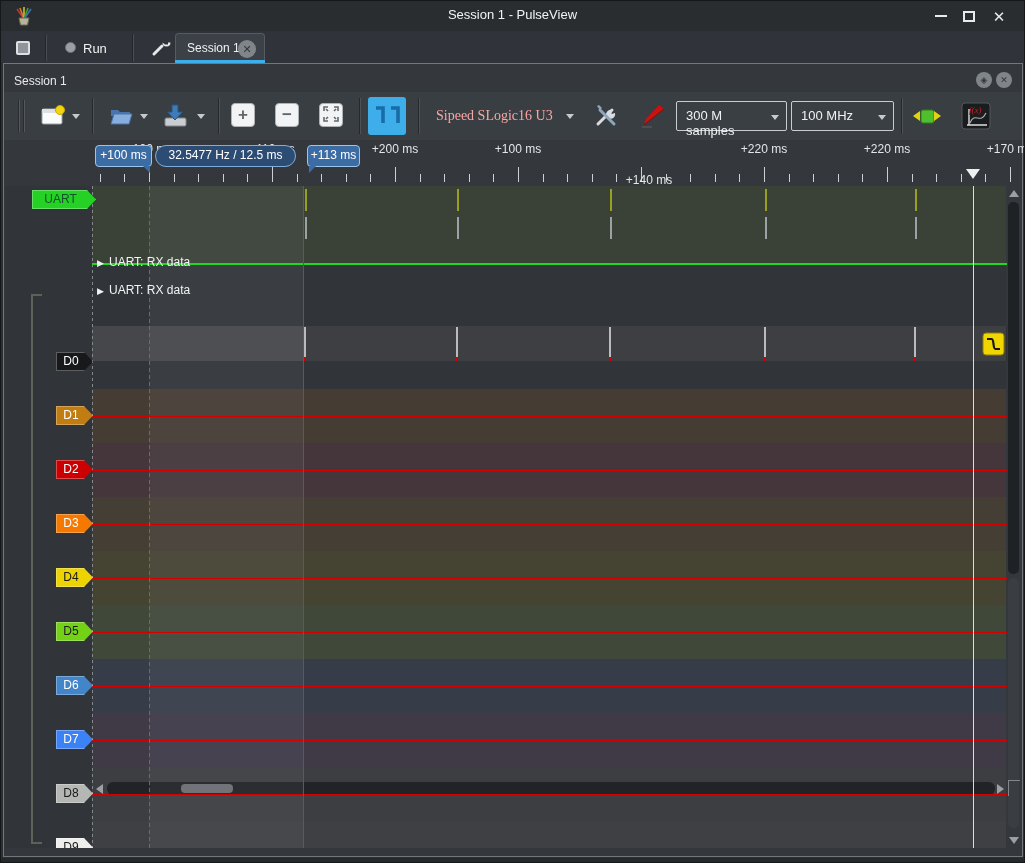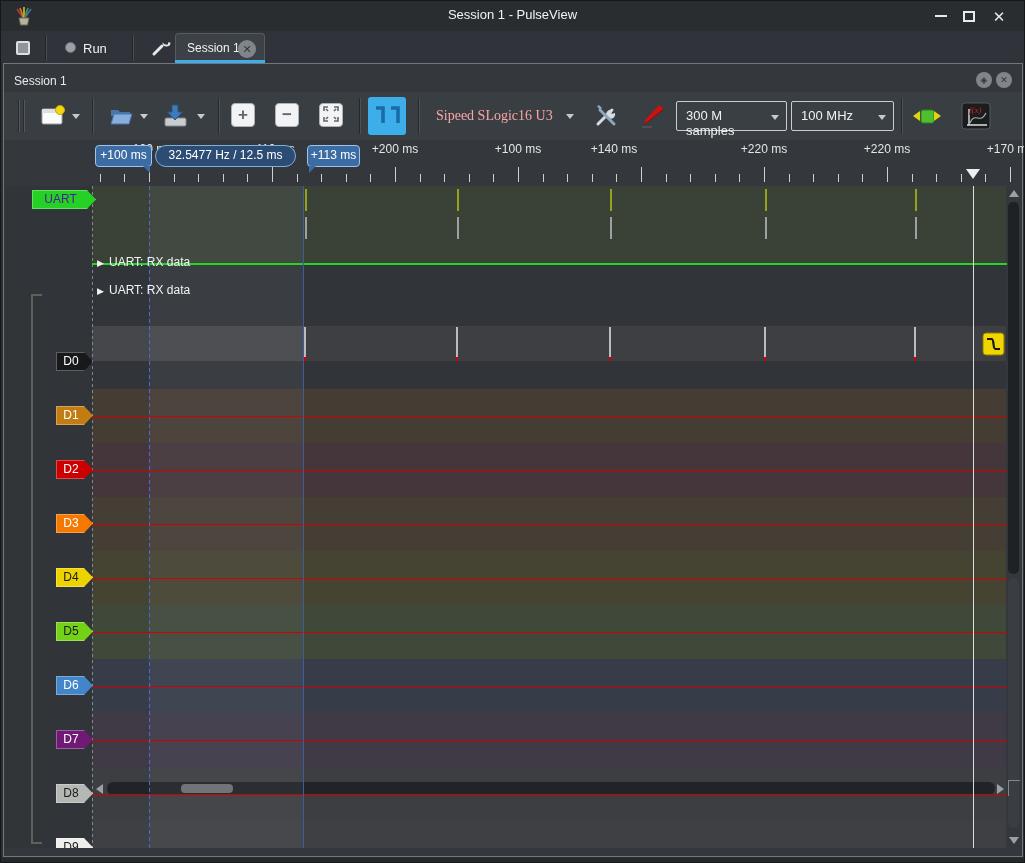--- a/index.html
+++ b/index.html
@@ -270,21 +270,21 @@
         <div class="tick" style="left: 882px; top: 27px; height: 15px;"></div>
         <div class="tick" style="left: 906.6px; top: 34px; height: 8px;"></div>
         <div class="tick" style="left: 931.2px; top: 34px; height: 8px;"></div>
         <div class="tick" style="left: 955.8px; top: 34px; height: 8px;"></div>
         <div class="tick" style="left: 980.4px; top: 34px; height: 8px;"></div>
         <div class="tick" style="left: 1005px; top: 27px; height: 15px;"></div>
         <div class="rlabel" style="left: 144px;">+100 ms</div>
         <div class="rlabel" style="left: 267px;">+110 ms</div>
         <div class="rlabel" style="left: 390px;">+200 ms</div>
         <div class="rlabel" style="left: 513px;">+100 ms</div>
-        <div class="rlabel" style="left: 609px;">+140 ms</div>
+        <div class="rlabel" style="left: 644px; margin-top: 31px;">+140 ms</div>
         <div class="rlabel" style="left: 759px;">+220 ms</div>
         <div class="rlabel" style="left: 882px;">+220 ms</div>
         <div class="rlabel" style="left: 1005px;">+170 ms</div>
       </div>
 
     <div class="trace" id="trace">
       <div class="gutter-dots"></div>
 
       <div class="bracket" style="left:26px;top:108px;width:2px;height:550px;"></div>
       <div class="bracket" style="left:26px;top:108px;width:11px;height:2px;"></div>
@@ -317,28 +317,28 @@
         <div class="sigline" style="top: 392px; background: rgb(212, 0, 0); z-index: 3;"></div>
         <div class="tag" style="left: 51px; top: 382px; width: 37px; background: rgb(237, 212, 0); color: rgb(26, 26, 26);">D4</div>
         <div class="band" style="top: 419px; height: 54px; background: rgb(63, 72, 57);"></div>
         <div class="sigline" style="top: 446px; background: rgb(212, 0, 0); z-index: 3;"></div>
         <div class="tag" style="left: 51px; top: 436px; width: 37px; background: rgb(115, 210, 22); color: rgb(26, 26, 26);">D5</div>
         <div class="band" style="top: 473px; height: 54px; background: rgb(54, 61, 72);"></div>
         <div class="sigline" style="top: 500px; background: rgb(212, 0, 0); z-index: 3;"></div>
         <div class="tag" style="left: 51px; top: 490px; width: 37px; background: rgb(66, 133, 201); color: rgb(255, 255, 255);">D6</div>
         <div class="band" style="top: 527px; height: 54px; background: rgb(63, 58, 70);"></div>
         <div class="sigline" style="top: 554px; background: rgb(212, 0, 0); z-index: 3;"></div>
-        <div class="tag" style="left: 51px; top: 544px; width: 37px; background: #701a75; color: rgb(255, 255, 255);">D7</div>
+        <div class="tag" style="left: 51px; top: 544px; width: 37px; background: #3b82f6; color: rgb(255, 255, 255);">D7</div>
         <div class="band" style="top: 581px; height: 54px; background: rgb(61, 62, 65);"></div>
         <div class="sigline" style="top: 608px; background: rgb(212, 0, 0); z-index: 3;"></div>
         <div class="tag" style="left: 51px; top: 598px; width: 37px; background: rgb(181, 183, 180); color: rgb(26, 26, 26);">D8</div>
         <div class="band" style="top: 635px; height: 54px; background: rgb(63, 64, 67);"></div>
         <div class="tag" style="left: 51px; top: 652px; width: 37px; background: rgb(238, 238, 236); color: rgb(26, 26, 26);">D9</div>
         <div class="sigline" style="top: 77px; height: 2px; background: rgb(34, 214, 34); z-index: 3;"></div>
-        <div class="tag" style="left: 27px; top: 4px; width: 64px; background: rgb(37, 209, 37); color: #4c1d95;">UART</div>
+        <div class="tag" style="left: 27px; top: 4px; width: 64px; background: rgb(37, 209, 37); color: #14532d;">UART</div>
         <div class="expander" style="left: 92px; top: 72px;">▶</div>
         <div class="dec-row-label" style="left: 104px; top: 69px;">UART: RX data</div>
         <div class="dec-mark" style="left: 300px; top: 3px; height: 22px; background: rgb(152, 160, 30);"></div>
         <div class="dec-mark" style="left: 452px; top: 3px; height: 22px; background: rgb(152, 160, 30);"></div>
         <div class="dec-mark" style="left: 605px; top: 3px; height: 22px; background: rgb(152, 160, 30);"></div>
         <div class="dec-mark" style="left: 760px; top: 3px; height: 22px; background: rgb(152, 160, 30);"></div>
         <div class="dec-mark" style="left: 910px; top: 3px; height: 22px; background: rgb(152, 160, 30);"></div>
         <div class="expander" style="left: 92px; top: 100px;">▶</div>
         <div class="dec-row-label" style="left: 104px; top: 97px;">UART: RX data</div>
         <div class="dec-mark" style="left: 300px; top: 31px; height: 22px; background: rgb(158, 161, 164);"></div>

